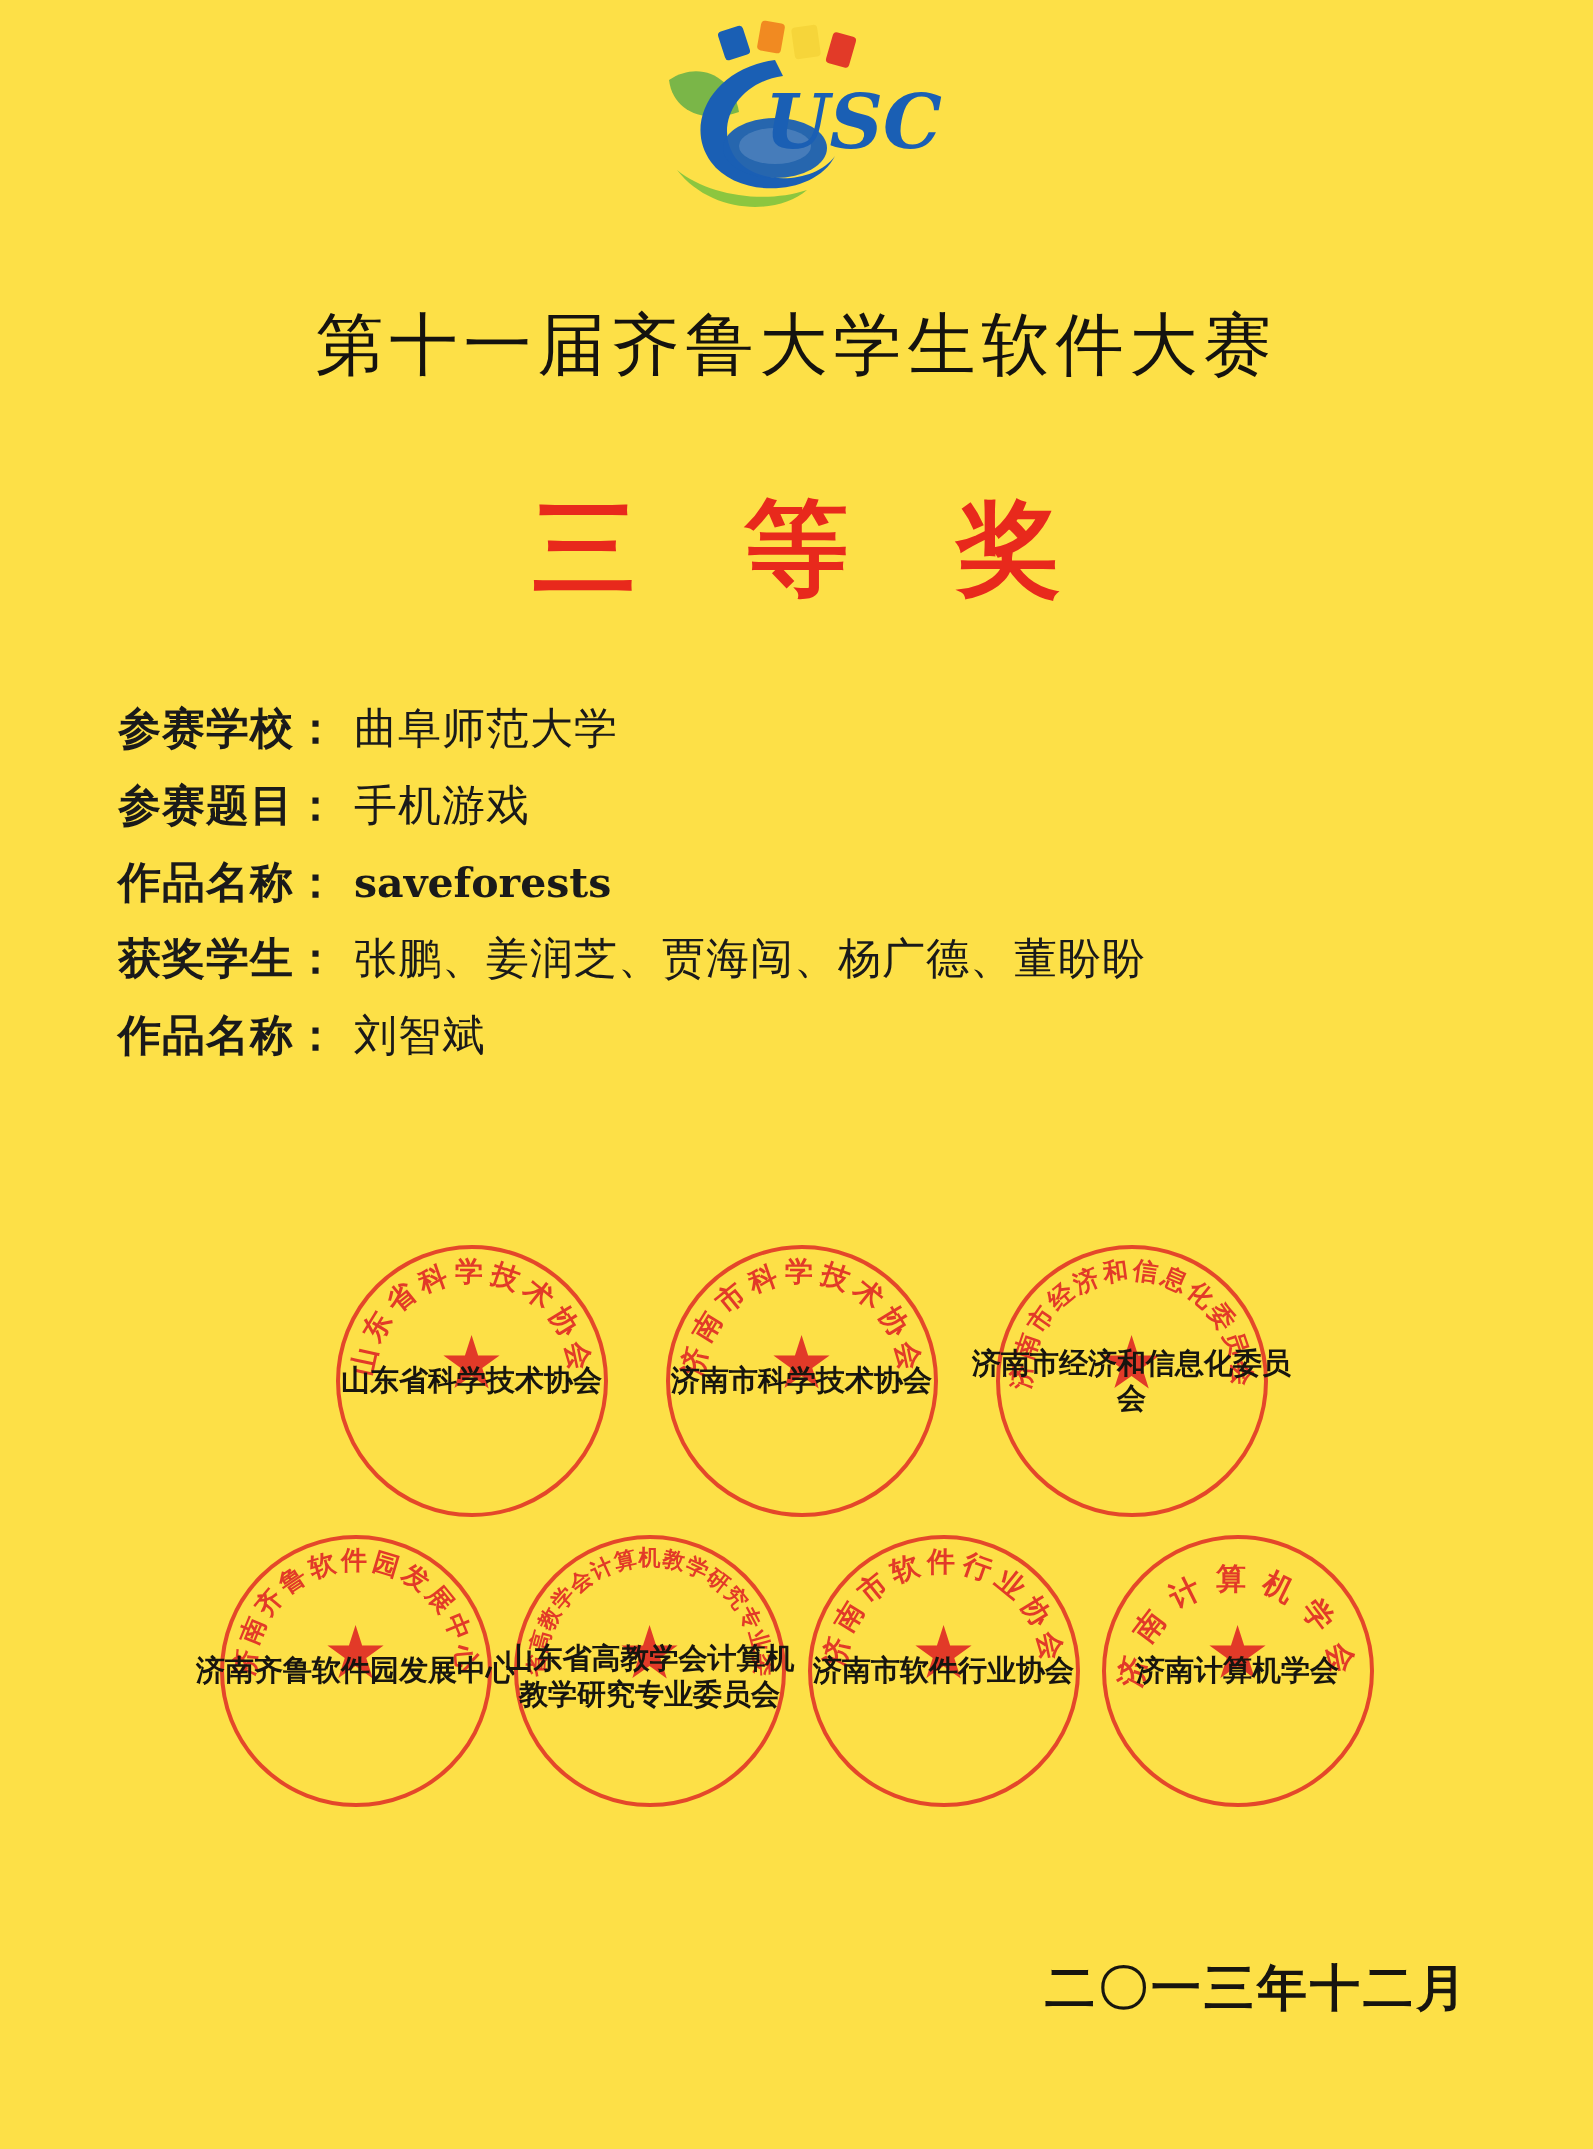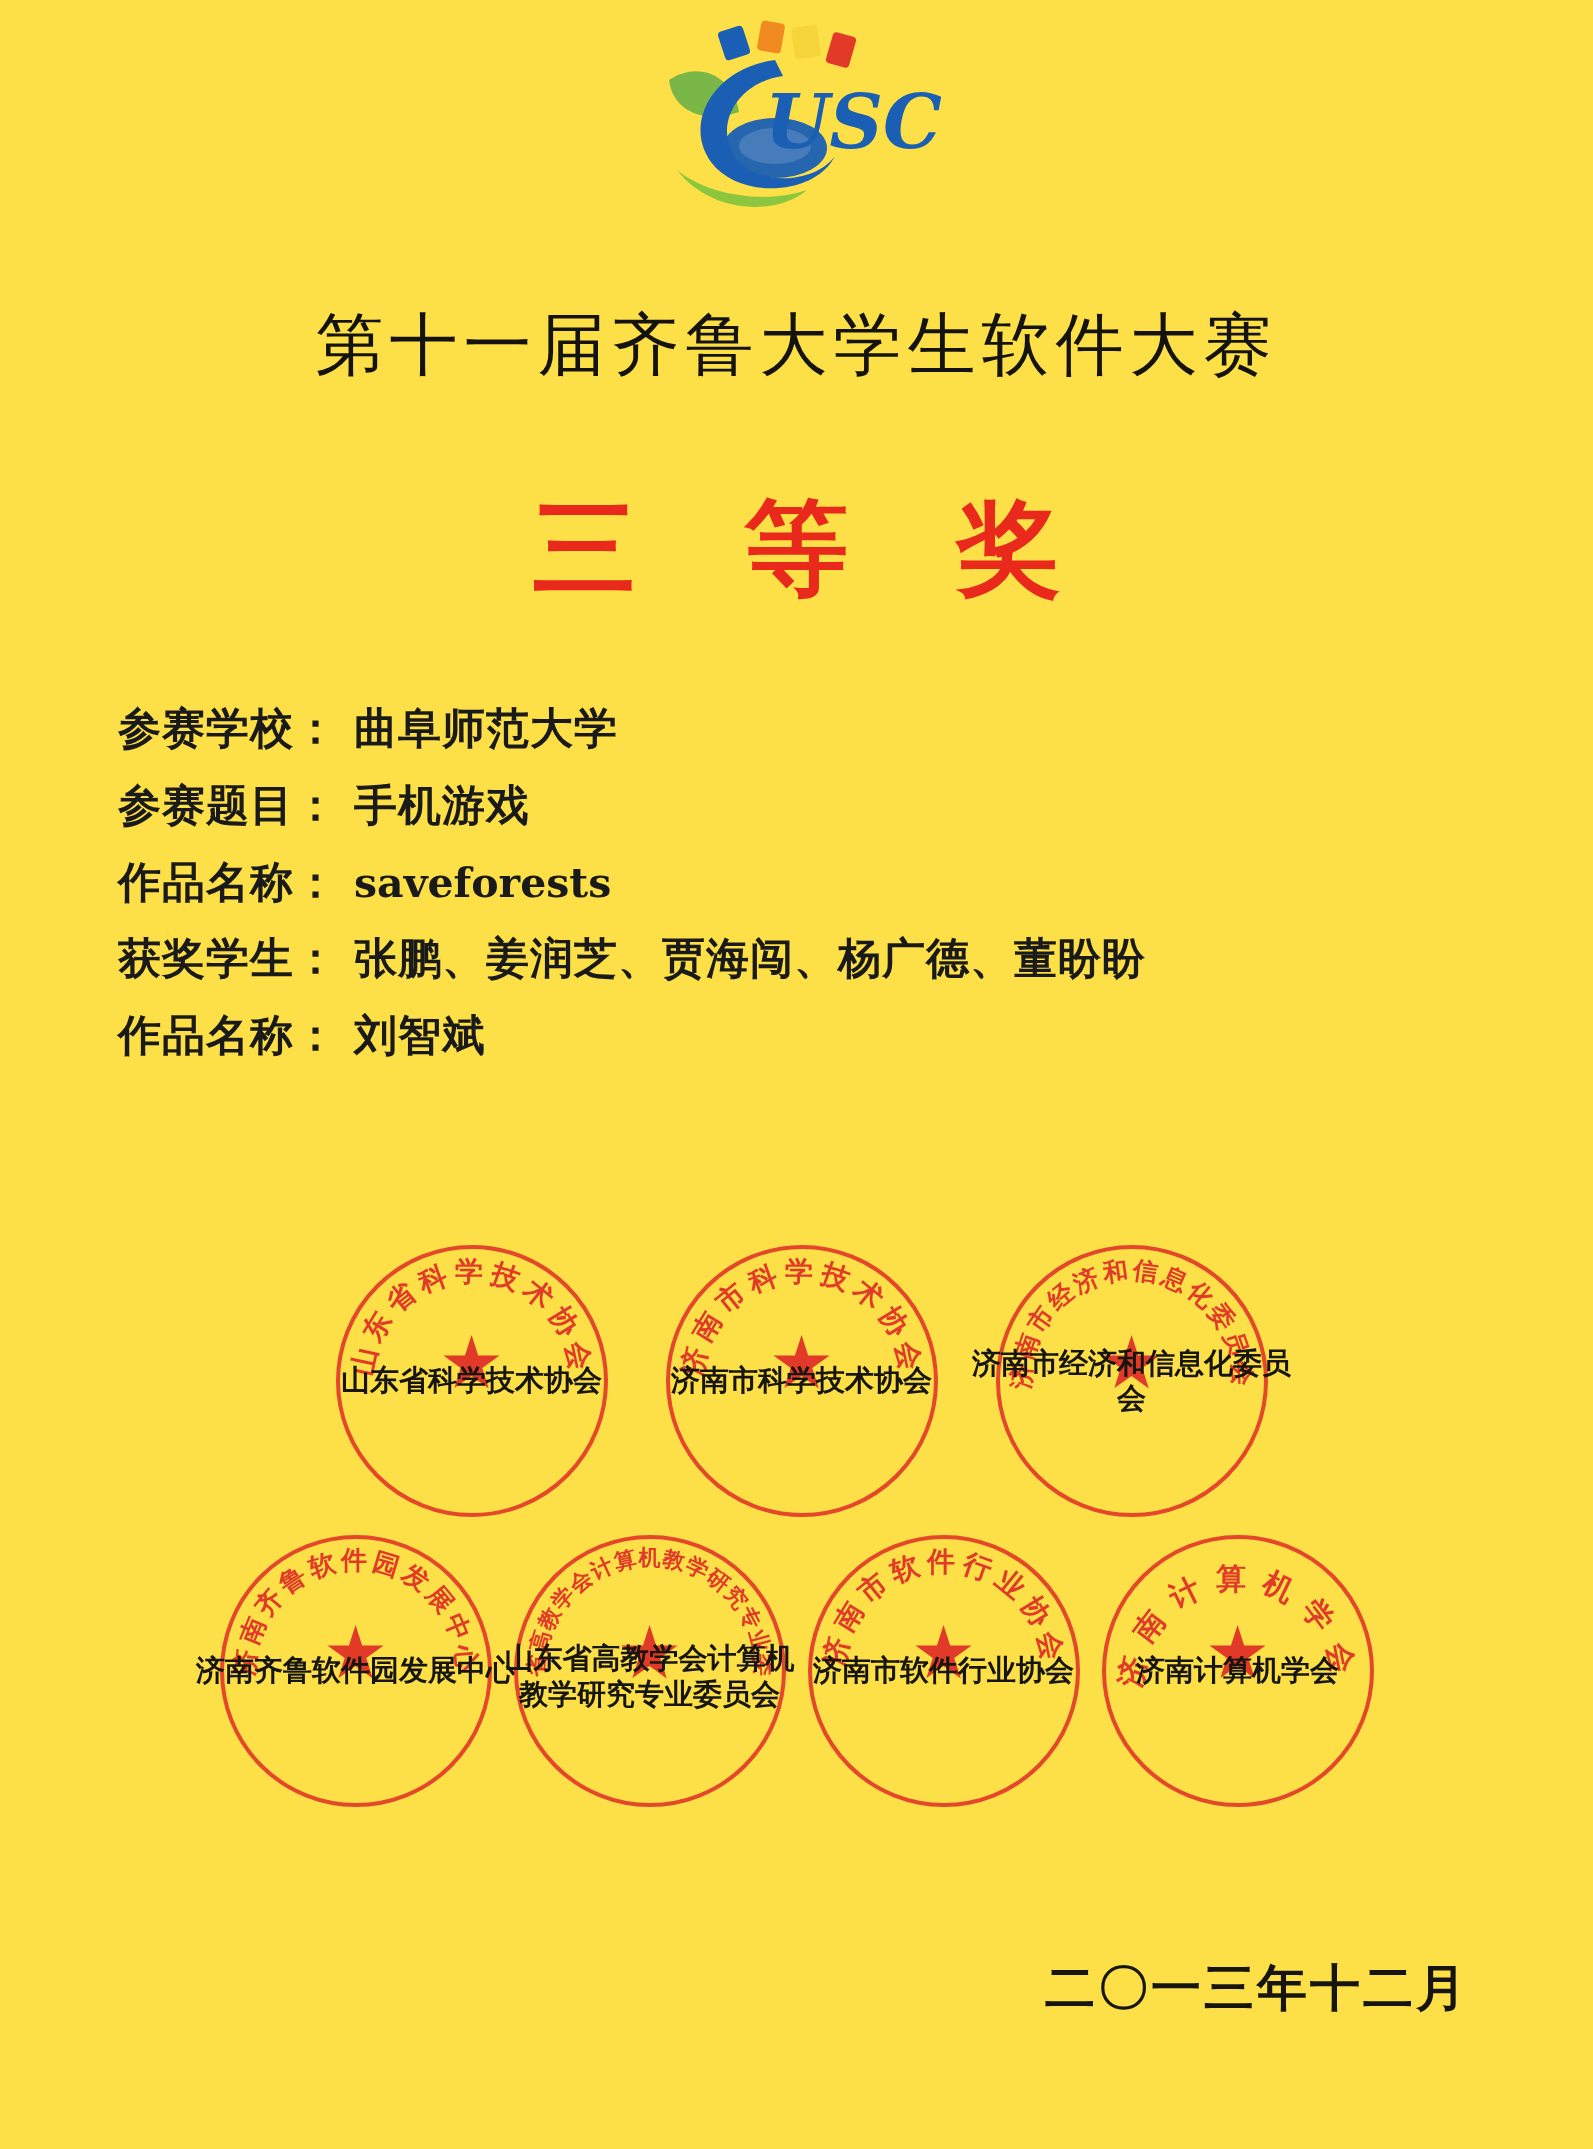--- a/index.html
+++ b/index.html
@@ -80,21 +80,21 @@
     font-size: 43px;
     line-height: 1.32;
   }
   .field-label {
     font-weight: 700;
     white-space: nowrap;
     letter-spacing: 1px;
   }
   .field-value {
     margin-left: 16px;
-    font-weight: 700;
+    font-weight: 400;
     letter-spacing: 1px;
   }
   .field-value.latin {
     font-weight: 700;
     font-size: 41px;
     letter-spacing: 0px;
   }
 
   
   .seals {

